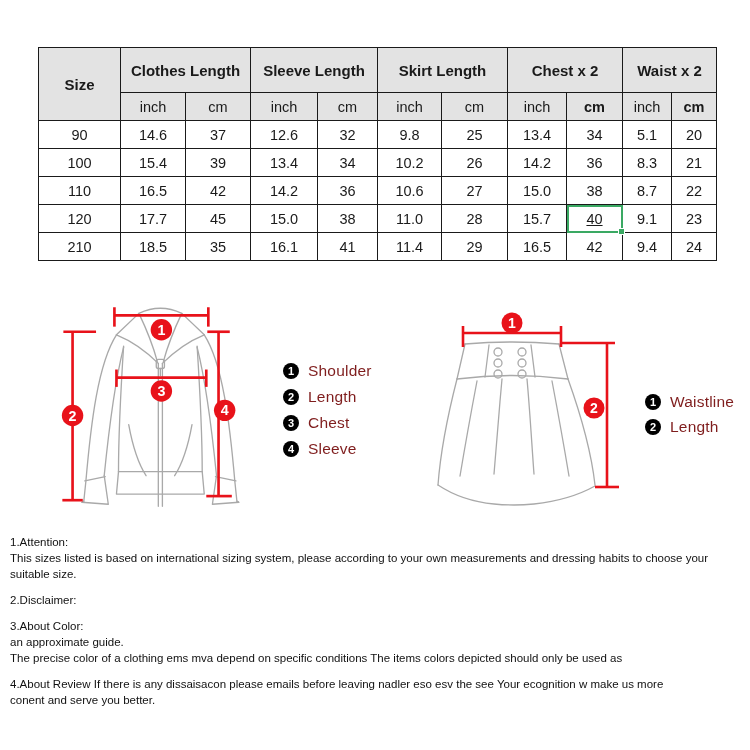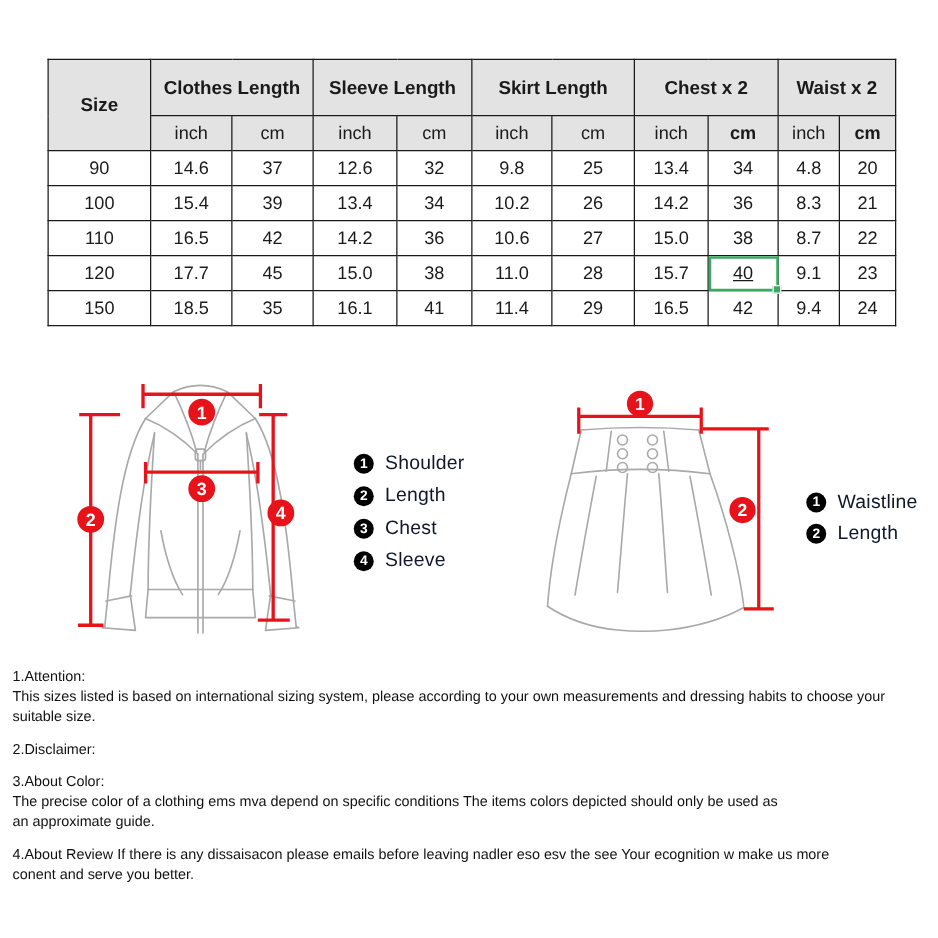--- a/index.html
+++ b/index.html
@@ -41,21 +41,21 @@
 
   .legend { position:absolute; display:flex; flex-direction:column; }
   #jacket-legend { left:283px; top:362px; gap:9px; }
   #skirt-legend  { left:645px; top:393px; gap:8px; }
   .legend-item { display:flex; align-items:center; height:17px; }
   .badge {
     display:inline-flex; width:16px; height:16px; border-radius:50%;
     background:#000; color:#fff; align-items:center; justify-content:center;
     font-size:11px; font-weight:bold; margin-right:9px; flex:0 0 16px;
   }
-  .legend-label { font-size:15.5px; color:#0f172a; letter-spacing:0.2px; }
+  .legend-label { font-size:15.5px; color:#7f1d1d; letter-spacing:0.2px; }
 
   
   #notes { position:absolute; left:10px; top:534px; width:736px; font-size:11.5px; line-height:16px; color:#111; }
   .note-section { margin-bottom:10px; }
 </style>
 </head>
 <body>
 
 <div id="screen">
 
@@ -99,21 +99,21 @@
       <tr>
         <td>90</td>
         <td>14.6</td>
         <td>37</td>
         <td>12.6</td>
         <td>32</td>
         <td>9.8</td>
         <td>25</td>
         <td>13.4</td>
         <td>34</td>
-        <td>4.8</td>
+        <td>5.1</td>
         <td>20</td>
       </tr>
       <tr>
         <td>100</td>
         <td>15.4</td>
         <td>39</td>
         <td>13.4</td>
         <td>34</td>
         <td>10.2</td>
         <td>26</td>
@@ -142,21 +142,21 @@
         <td>15.0</td>
         <td>38</td>
         <td>11.0</td>
         <td>28</td>
         <td>15.7</td>
         <td class="selected-cell">40</td>
         <td>9.1</td>
         <td>23</td>
       </tr>
       <tr>
-        <td>150</td>
+        <td>210</td>
         <td>18.5</td>
         <td>35</td>
         <td>16.1</td>
         <td>41</td>
         <td>11.4</td>
         <td>29</td>
         <td>16.5</td>
         <td>42</td>
         <td>9.4</td>
         <td>24</td>
@@ -299,22 +299,22 @@
   <div id="notes">
     <div class="note-section">
       <div>1.Attention:</div>
       <div>This sizes listed is based on international sizing system, please according to your own measurements and dressing habits to choose your suitable size.</div>
     </div>
     <div class="note-section">
       <div>2.Disclaimer:</div>
     </div>
     <div class="note-section">
       <div>3.About Color:</div>
+      <div>an approximate guide.</div>
       <div>The precise color of a clothing ems mva depend on specific conditions The items colors depicted should only be used as</div>
-      <div>an approximate guide.</div>
     </div>
     <div class="note-section">
       <div>4.About Review If there is any dissaisacon please emails before leaving nadler eso esv the see Your ecognition w make us more</div>
       <div>conent and serve you better.</div>
     </div>
   </div>
 
 </div>
 
 </body></html>

